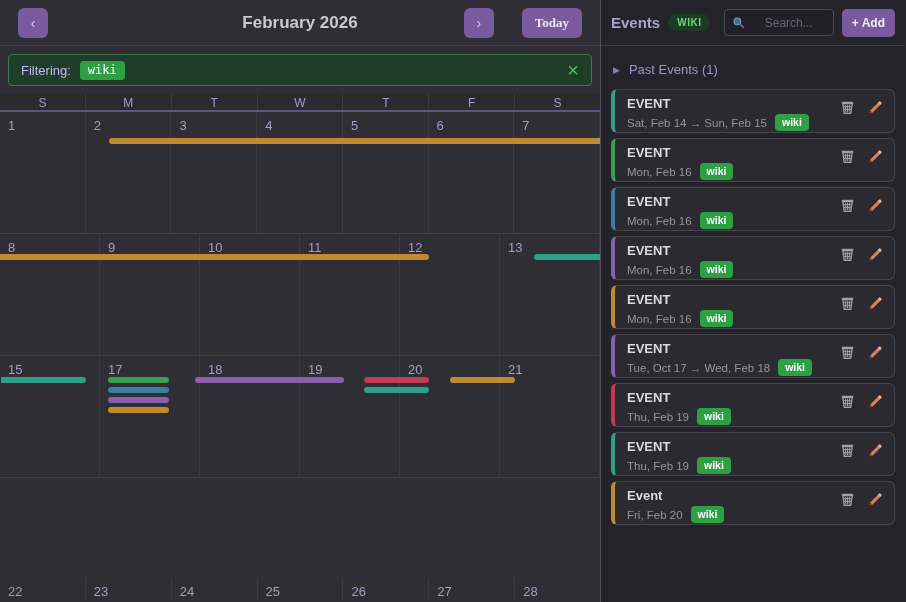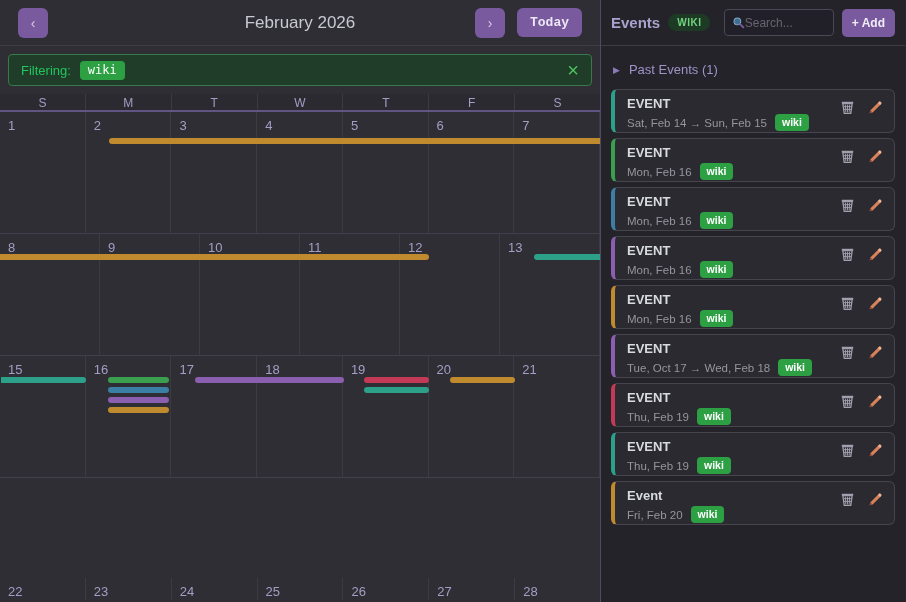--- a/index.html
+++ b/index.html
@@ -20,33 +20,34 @@
     height:46px; border-bottom:1px solid #3e3d45;
     display:flex; align-items:center; padding:0 18px; position:relative;
   }
   .nav-btn {
     width:30px; height:30px; background:#7a5a9f; border:none; border-radius:6px;
     color:#d6cfe2; font-size:14px; line-height:28px; text-align:center; cursor:pointer;
     font-family:"Liberation Sans", sans-serif;
   }
   .cal-title {
     position:absolute; left:0; right:0; text-align:center;
-    color:#c7cad2; font-weight:normal; font-size:17px; pointer-events:none;
+    color:#c7cad2; font-weight:bold; font-size:17px; pointer-events:none;
   }
   .header-right { margin-left:auto; display:flex; gap:12px; align-items:center; z-index:1; }
   .today-btn {
     background:#7a5a9f; border:none; color:#ece7f5; border-radius:6px;
     padding:7px 13px; font-size:13px; font-weight:bold; cursor:pointer;
-    font-family:Liberation Mono, monospace;
+    font-family:Liberation Serif, serif;
+    margin-left:16px;
   }
   .filter-bar {
     margin:8px; height:32px; background:#1f3d28; border:1px solid #39784a;
     border-radius:4px; display:flex; align-items:center; padding:0 12px;
   }
-  .filter-label { color:#22c55e; font-size:13px; margin-right:9px; }
+  .filter-label { color:#c4b5fd; font-size:13px; margin-right:9px; }
   .filter-tag {
     background:#2da044; color:#ffffff; font-family:"DejaVu Sans Mono", monospace;
     font-size:12px; padding:2px 8px 3px; border-radius:4px; cursor:pointer;
   }
   .filter-close {
     margin-left:auto; background:none; border:none; color:#4fc05e;
     font-size:20px; line-height:20px; cursor:pointer;
   }
   .weekday-row {
     display:flex; height:18px; border-bottom:2px solid #5f5482; background:#2b2a31;
@@ -77,21 +78,21 @@
     display:flex; align-items:center; padding:0 10px; gap:8px;
   }
   .side-title { color:#a9a2cc; font-weight:bold; font-size:15px; }
   .side-badge {
     background:#1d3a25; color:#72d37f; font-size:10px; font-weight:bold;
     padding:3px 9px; border-radius:9px; letter-spacing:.5px;
   }
   .search-box {
     margin-left:auto; width:110px; height:27px; background:#211f27;
     border:1px solid #4a4854; border-radius:4px;
-    display:flex; align-items:center; padding:0 7px; gap:0;
+    display:flex; align-items:center; padding:0 7px; gap:20px;
   }
   .search-input {
     background:transparent; border:none; outline:none; color:#b5b4bc;
     font-size:12px; width:72px; font-family:"Liberation Sans", sans-serif;
   }
   .search-input::placeholder { color:#67656f; }
   .add-btn {
     background:#7a5a9f; border:none; color:#f0ecf7; border-radius:5px;
     padding:7px 10px; font-size:12px; font-weight:bold; cursor:pointer;
     font-family:"Liberation Sans", sans-serif;
@@ -162,21 +163,20 @@
         <div class="day-cell"><span class="day-num">9</span></div>
         <div class="day-cell"><span class="day-num">10</span></div>
         <div class="day-cell"><span class="day-num">11</span></div>
         <div class="day-cell"><span class="day-num">12</span></div>
         <div class="day-cell"><span class="day-num">13</span></div>
         <div class="event-bar" style="left: 0px; width: 429px; top: 20px; background: rgb(191, 139, 46); border-radius: 0px 3px 3px 0px;"></div>
         <div class="event-bar" style="left: 534px; width: 66px; top: 20px; background: rgb(45, 160, 138); border-radius: 3px 0px 0px 3px;"></div>
       </div>
       <div class="week-row">
         <div class="day-cell"><span class="day-num">15</span></div>
-        <div class="day-cell"><span class="day-num">16</span></div>
         <div class="day-cell"><span class="day-num">17</span></div>
         <div class="day-cell"><span class="day-num">18</span></div>
         <div class="day-cell"><span class="day-num">19</span></div>
         <div class="day-cell"><span class="day-num">20</span></div>
         <div class="day-cell"><span class="day-num">21</span></div>
         <div class="event-bar" style="left: 1px; width: 85px; top: 21px; background: rgb(45, 160, 138); border-radius: 0px 3px 3px 0px;"></div>
         <div class="event-bar" style="left: 108px; width: 61px; top: 21px; background: rgb(58, 160, 79); border-radius: 3px;"></div>
         <div class="event-bar" style="left: 108px; width: 61px; top: 31px; background: rgb(60, 127, 165); border-radius: 3px;"></div>
         <div class="event-bar" style="left: 108px; width: 61px; top: 41px; background: rgb(138, 95, 176); border-radius: 3px;"></div>
         <div class="event-bar" style="left: 108px; width: 61px; top: 51px; background: rgb(191, 139, 46); border-radius: 3px;"></div>

